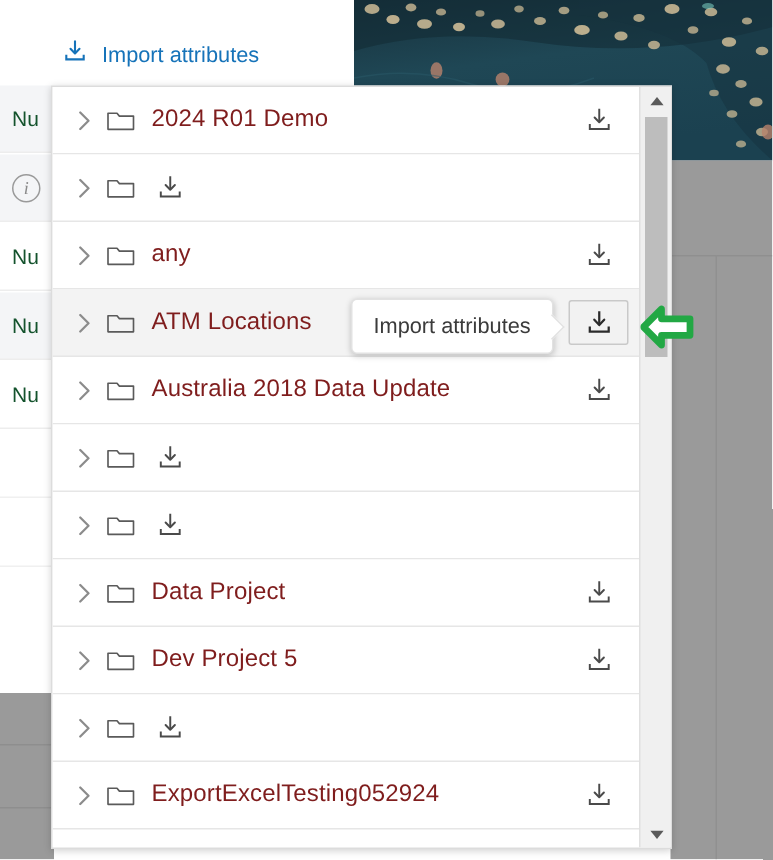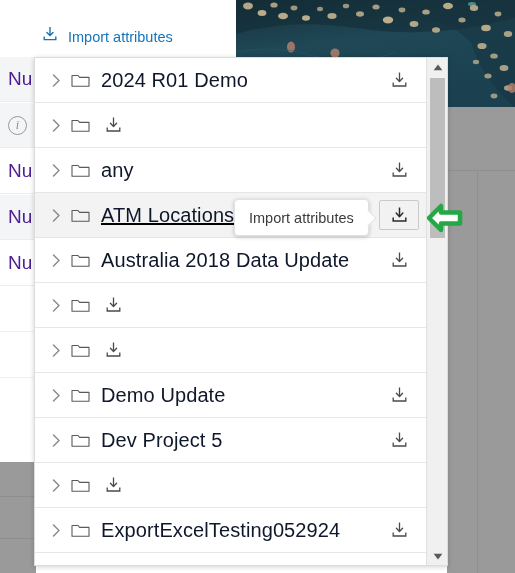--- a/index.html
+++ b/index.html
@@ -35,22 +35,22 @@
     height: 45px;
     border-bottom: 1px solid #ededed;
     display: flex;
     align-items: center;
     padding-left: 8px;
   }
   .bg-row.shade   { background: #f4f5f7; }
   .bg-row.plain   { background: #ffffff; }
 
   .bg-row-label {
-    font-size: 19px;
-    color: #4c1d95;
+    font-size: 14px;
+    color: #14532d;
     white-space: nowrap;
     overflow: hidden;
     letter-spacing: .1px;
   }
 
   .info-circle {
     width: 19px; height: 19px;
     border-radius: 50%;
     border: 1px solid #9a9a9a;
     color: #8a8a8a;
@@ -147,43 +147,43 @@
     position: relative;
     height: 45px;
     display: flex;
     align-items: center;
     border-bottom: 1px solid #e6e6e6;
     background: #ffffff;
     cursor: pointer;
     padding-left: 10px;
     padding-right: 8px;
   }
-  .dd-row.highlight { background: #f3f3f3; text-decoration: underline; }
+  .dd-row.highlight { background: #f3f3f3; }
 
   .chev {
     width: 22px;
     flex: 0 0 22px;
     display: flex;
     align-items: center;
     justify-content: center;
     color: #8c8c8c;
   }
 
   .folder-ic {
     width: 26px;
     flex: 0 0 26px;
     display: flex;
     align-items: center;
     justify-content: center;
   }
 
   .dd-label {
     flex: 1 1 auto;
-    font-size: 20px;
-    color: #0f172a;
+    font-size: 16px;
+    color: #7f1d1d;
     white-space: nowrap;
     overflow: hidden;
     padding-left: 8px;
     letter-spacing: .1px;
   }
 
   .dd-dl {
     flex: 0 0 40px;
     display: flex;
     align-items: center;
@@ -520,21 +520,21 @@
         <span class="chev">
           <svg width="9" height="13" viewBox="0 0 9 13">
               <path d="M1.5 1 L7 6.5 L1.5 12" stroke="#8c8c8c" stroke-width="1.5" fill="none" stroke-linecap="round" stroke-linejoin="round"></path>
             </svg>
         </span>
         <span class="folder-ic">
           <svg width="19" height="16" viewBox="0 0 19 16">
               <path d="M1 3.5 L1 14.2 L18 14.2 L18 5.4 L8.6 5.4 L7 3.5 Z" stroke="#5a5a5a" stroke-width="1.1" fill="none" stroke-linejoin="round"></path>
             </svg>
         </span>
-        <span class="dd-label">Demo Update</span>
+        <span class="dd-label">Data Project</span>
         <span class="dd-dl">
           <svg width="17" height="18" viewBox="0 0 17 18">
               <path d="M8.5 1.5 L8.5 10" stroke="#4a4a4a" stroke-width="1.3" fill="none"></path>
               <path d="M5.4 7.3 L8.5 10.5 L11.6 7.3" stroke="#4a4a4a" stroke-width="1.3" fill="none" stroke-linecap="round" stroke-linejoin="round"></path>
               <path d="M2.2 11.6 L2.2 15 L14.8 15 L14.8 11.6" stroke="#4a4a4a" stroke-width="1.3" fill="none"></path>
             </svg>
         </span>
       </div>
 
       <div class="dd-row">

